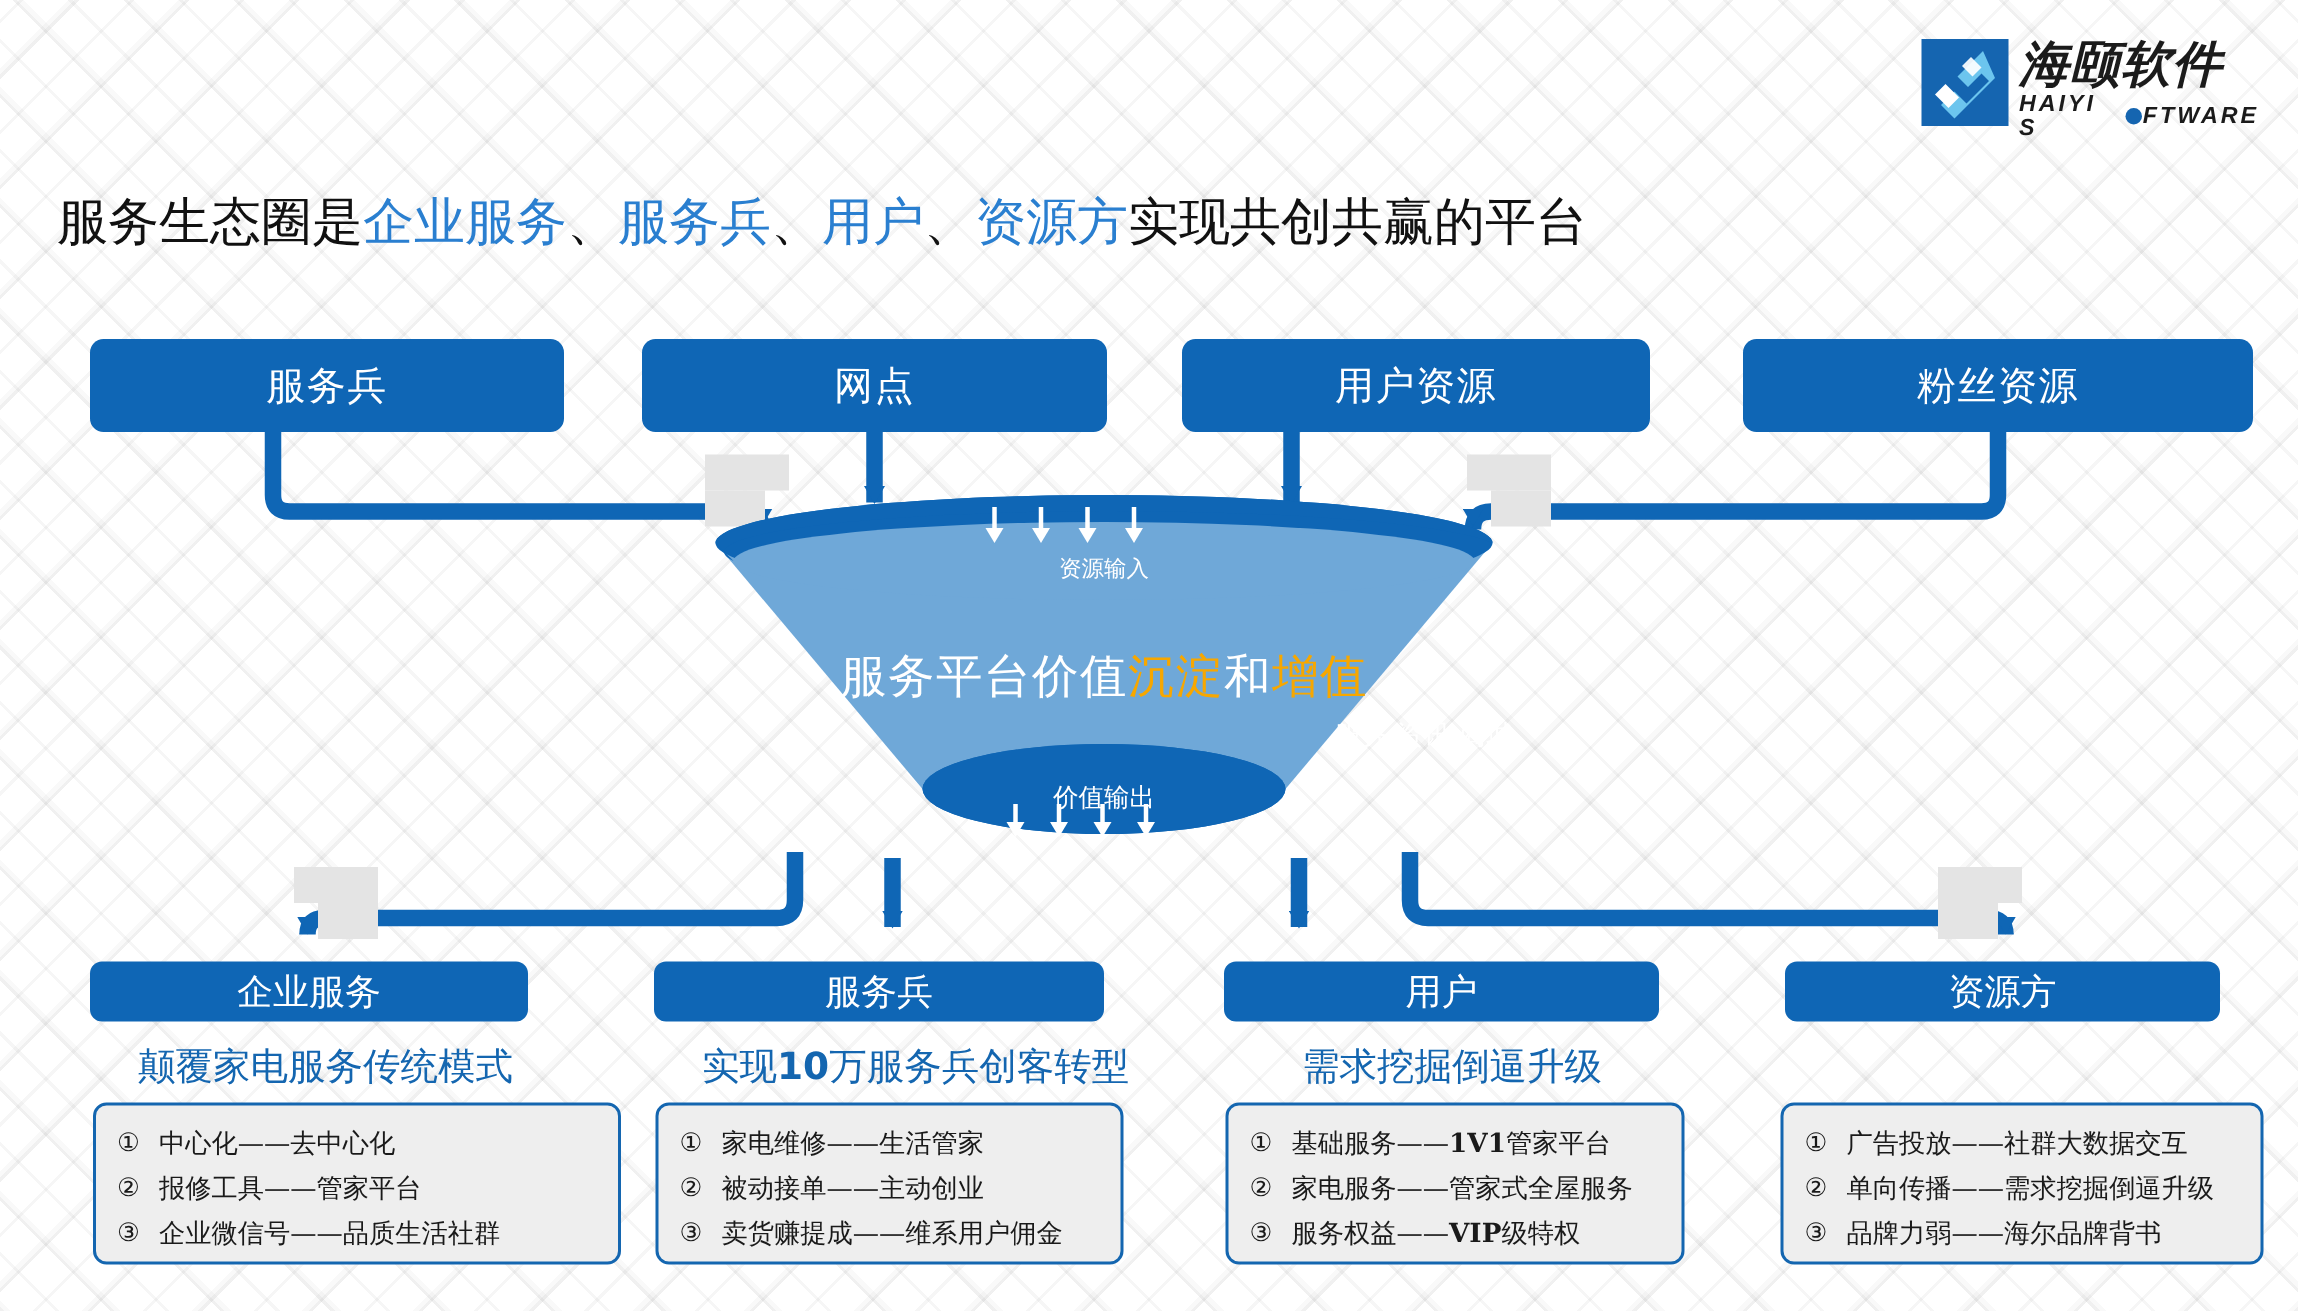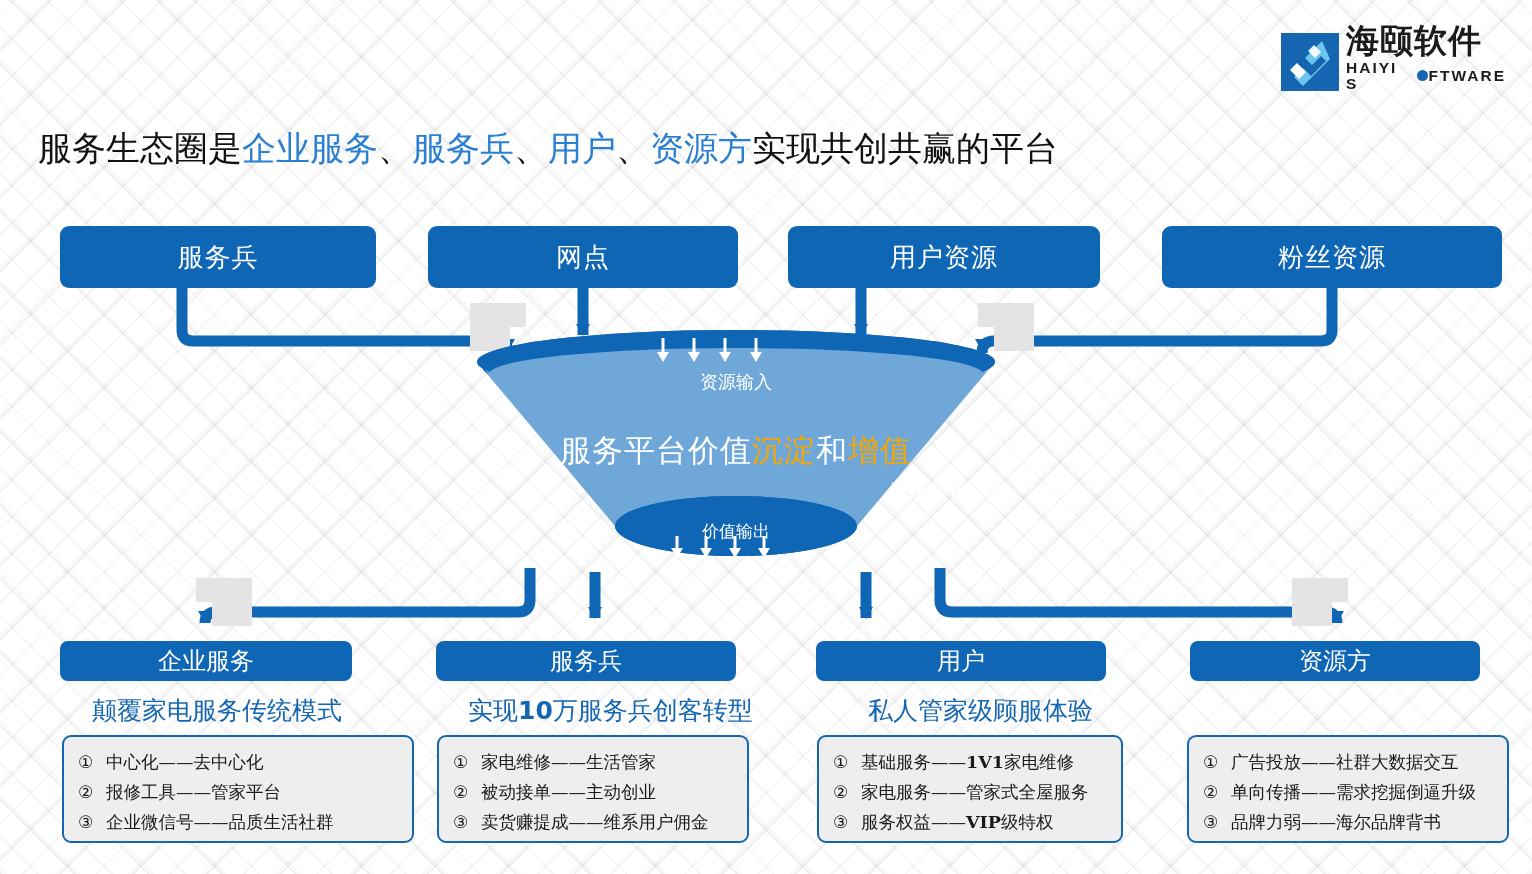--- a/index.html
+++ b/index.html
@@ -29,21 +29,21 @@
     z-index: 0;
   }
 
   #stage { position: absolute; inset: 0; z-index: 1; }
 
   
   #logo {
     position: absolute;
     left: 1281px; top: 26px;
     width: 225px; height: 65px;
-    display: flex; align-items: flex-end;
+    display: flex; align-items: flex-start; font-style: italic;
   }
   #logo-mark {
     width: 58px; height: 58px;
     background: #1565b0;
     position: relative;
     flex: 0 0 58px;
     overflow: hidden;
   }
   #logo-mark svg { position: absolute; left: 0; top: 0; }
   #logo-text { margin-left: 7px; line-height: 1; }
@@ -161,21 +161,21 @@
   #funnel { position: absolute; left: 463px; top: 330px; width: 546px; height: 250px; }
   #funnel svg { display: block; }
 
   .funnel-label {
     position: absolute;
     color: #ffffff;
     text-align: center;
     font-family: "DejaVu Serif", "Liberation Serif", serif;
     white-space: nowrap;
   }
-  #fl-input  { left: 0; top: 40px;  width: 546px; font-size: 18px; }
+  #fl-input  { left: 0; top: 40px;  width: 546px; font-size: 15px; }
   #fl-output { left: 0; top: 190px; width: 546px; font-size: 17px; }
   #fl-main   { left: 0; top: 100px; width: 546px; font-size: 31px; letter-spacing: 1px; }
   #fl-main .gold { color: #f7a700; margin-top: 21px; }
   #fl-sub    { left: 0; top: 148px; width: 546px; font-size: 18px; text-align: right; }
 
   
   #connectors { position: absolute; inset: 0; }
   #connectors svg { position: absolute; left: 0; top: 0; }
 
   .grey-tab {
@@ -329,21 +329,21 @@
     <span>资源方</span>
   </div>
 
   <div class="bottom-sub" id="sub-0">
     <span>颠覆家电服务传统模式</span><b></b><span></span>
   </div>
   <div class="bottom-sub" id="sub-1">
     <span>实现</span><b>10</b><span>万服务兵创客转型</span>
   </div>
   <div class="bottom-sub" id="sub-2">
-    <span>私人管家级顾服体验</span><b></b><span></span>
+    <span>需求挖掘倒逼升级</span><b></b><span></span>
   </div>
 
   <div class="list-card" id="card-0">
     <div class="list-row">
       <span class="list-num">①</span>
       <span class="list-txt">中心化——去中心化</span>
     </div>
     <div class="list-row">
       <span class="list-num">②</span>
       <span class="list-txt">报修工具——管家平台</span>
@@ -365,21 +365,21 @@
     </div>
     <div class="list-row">
       <span class="list-num">③</span>
       <span class="list-txt">卖货赚提成——维系用户佣金</span>
     </div>
   </div>
 
   <div class="list-card" id="card-2">
     <div class="list-row">
       <span class="list-num">①</span>
-      <span class="list-txt"><span>基础服务——</span><b>1V1</b><span>家电维修</span></span>
+      <span class="list-txt"><span>基础服务——</span><b>1V1</b><span>管家平台</span></span>
     </div>
     <div class="list-row">
       <span class="list-num">②</span>
       <span class="list-txt"><span>家电服务——管家式全屋服务</span><b></b><span></span></span>
     </div>
     <div class="list-row">
       <span class="list-num">③</span>
       <span class="list-txt"><span>服务权益——</span><b>VIP</b><span>级特权</span></span>
     </div>
   </div>

